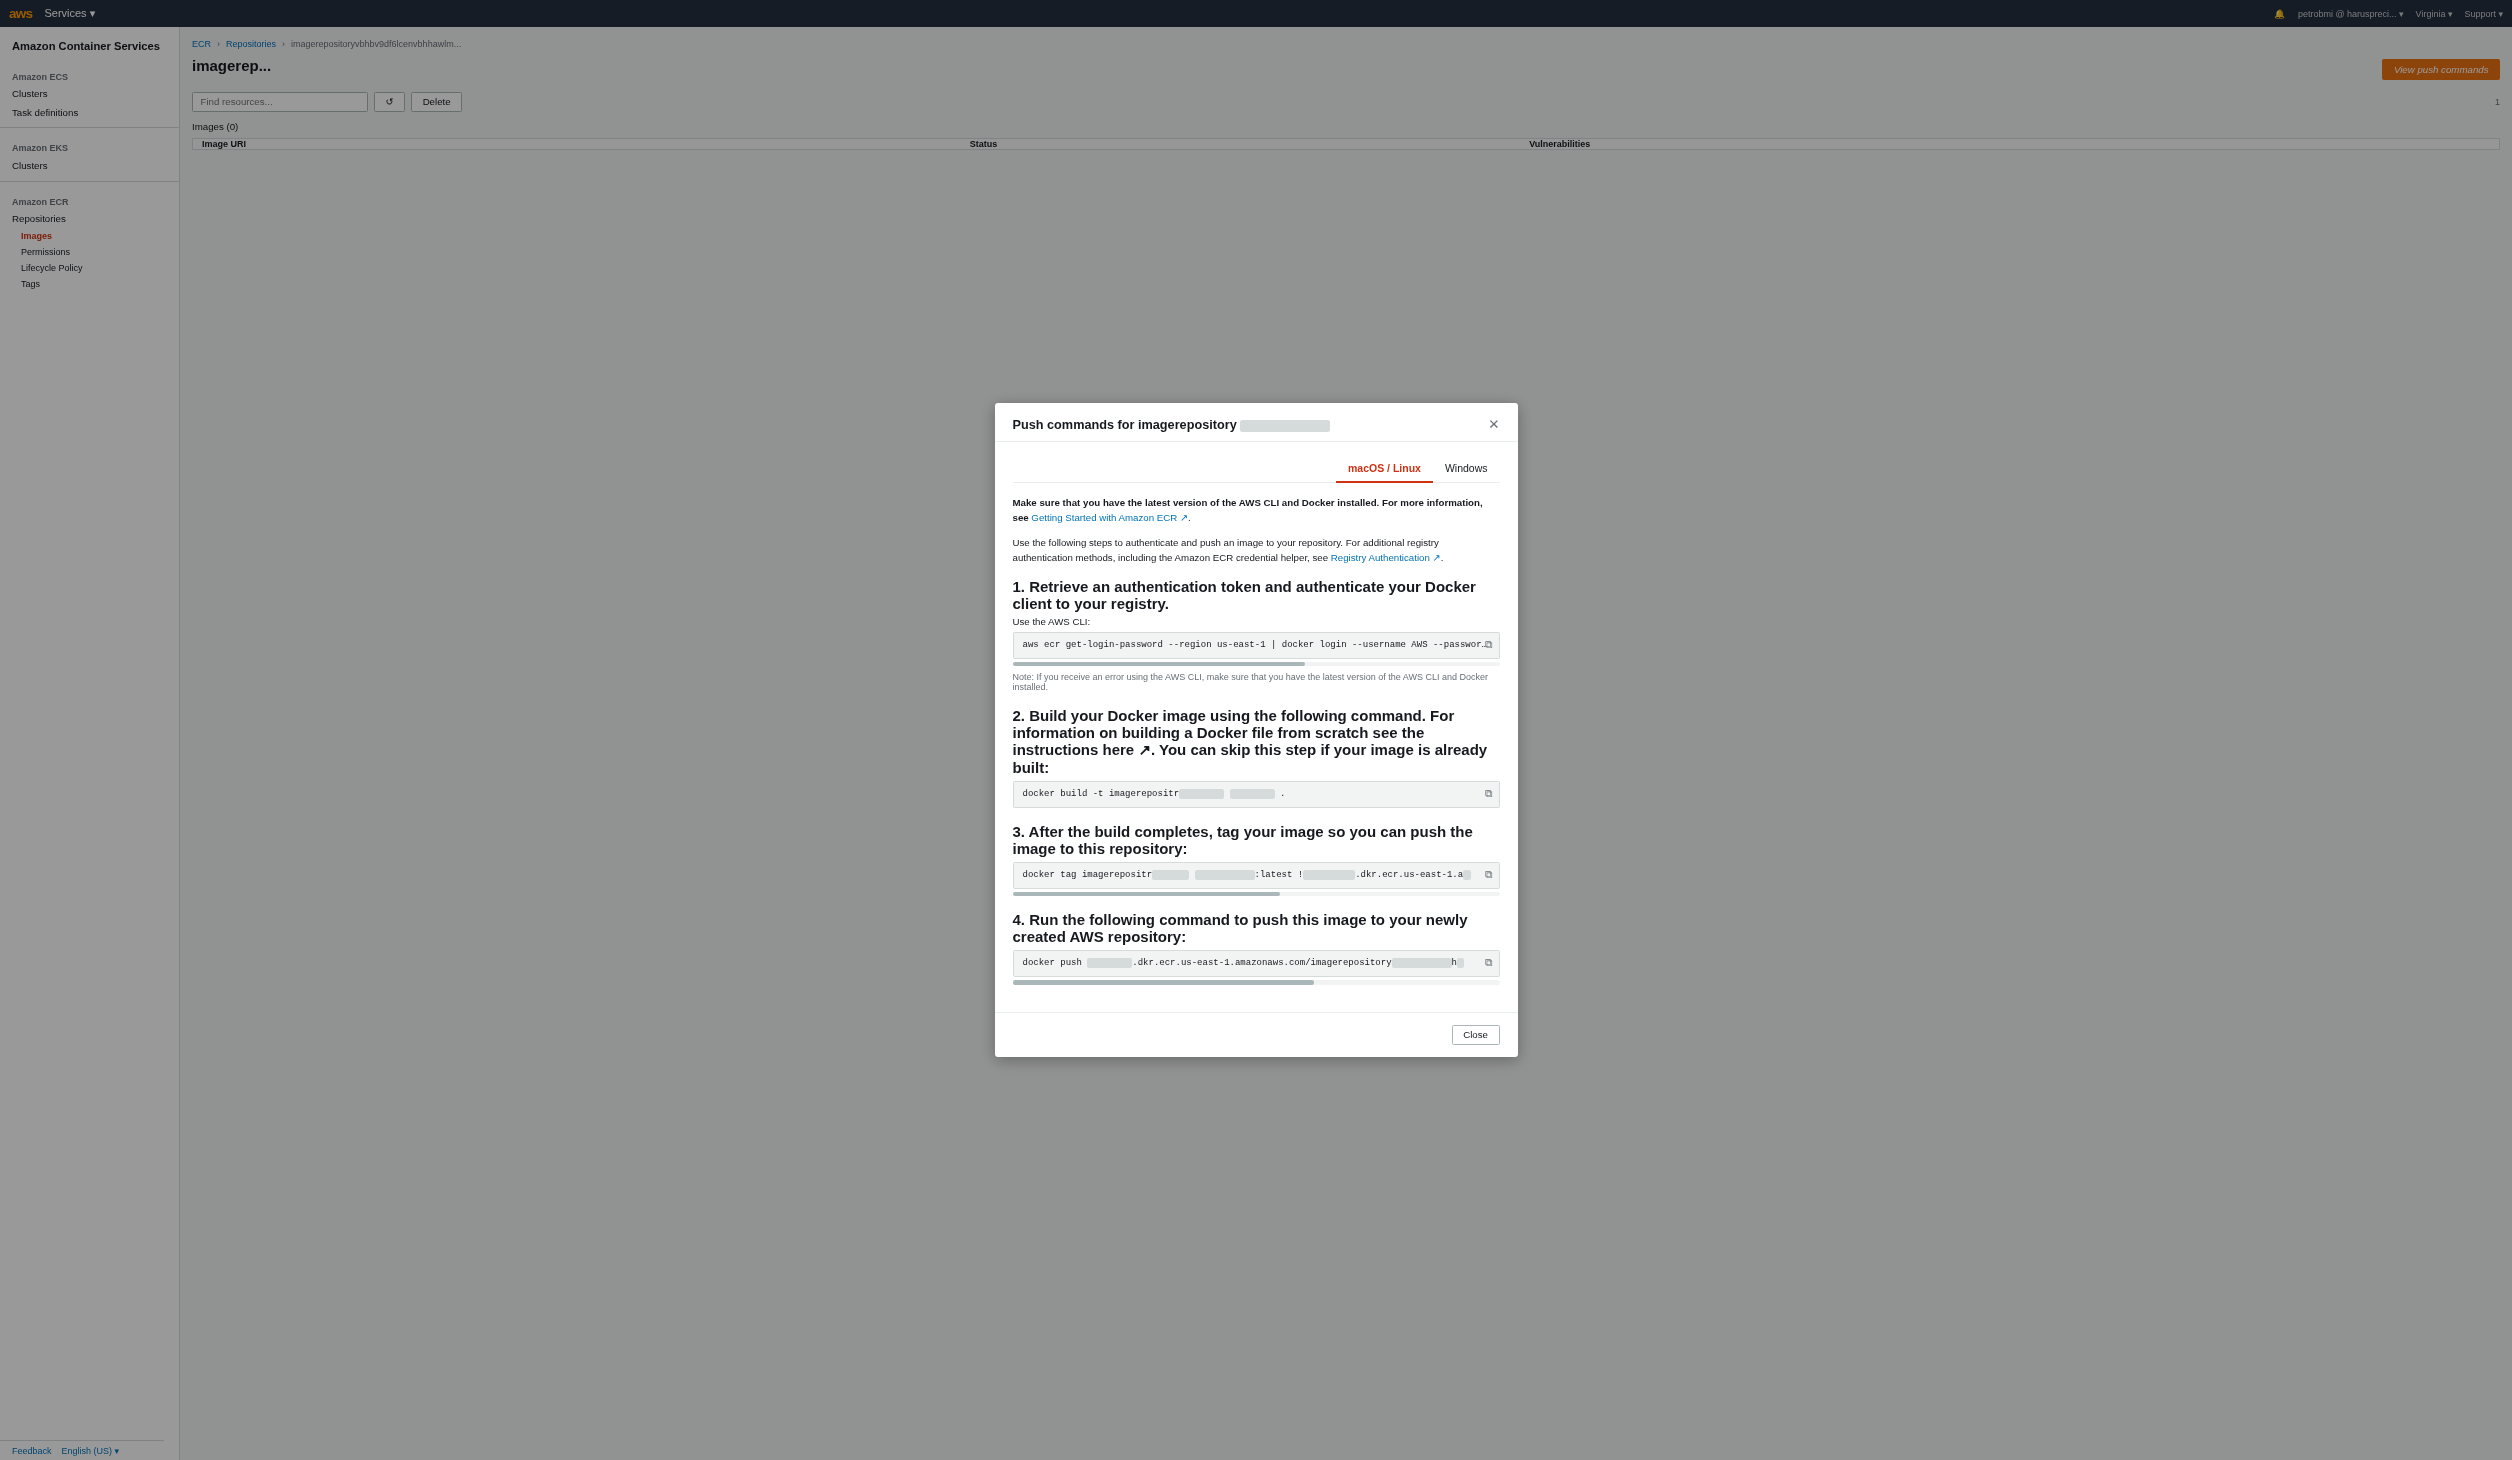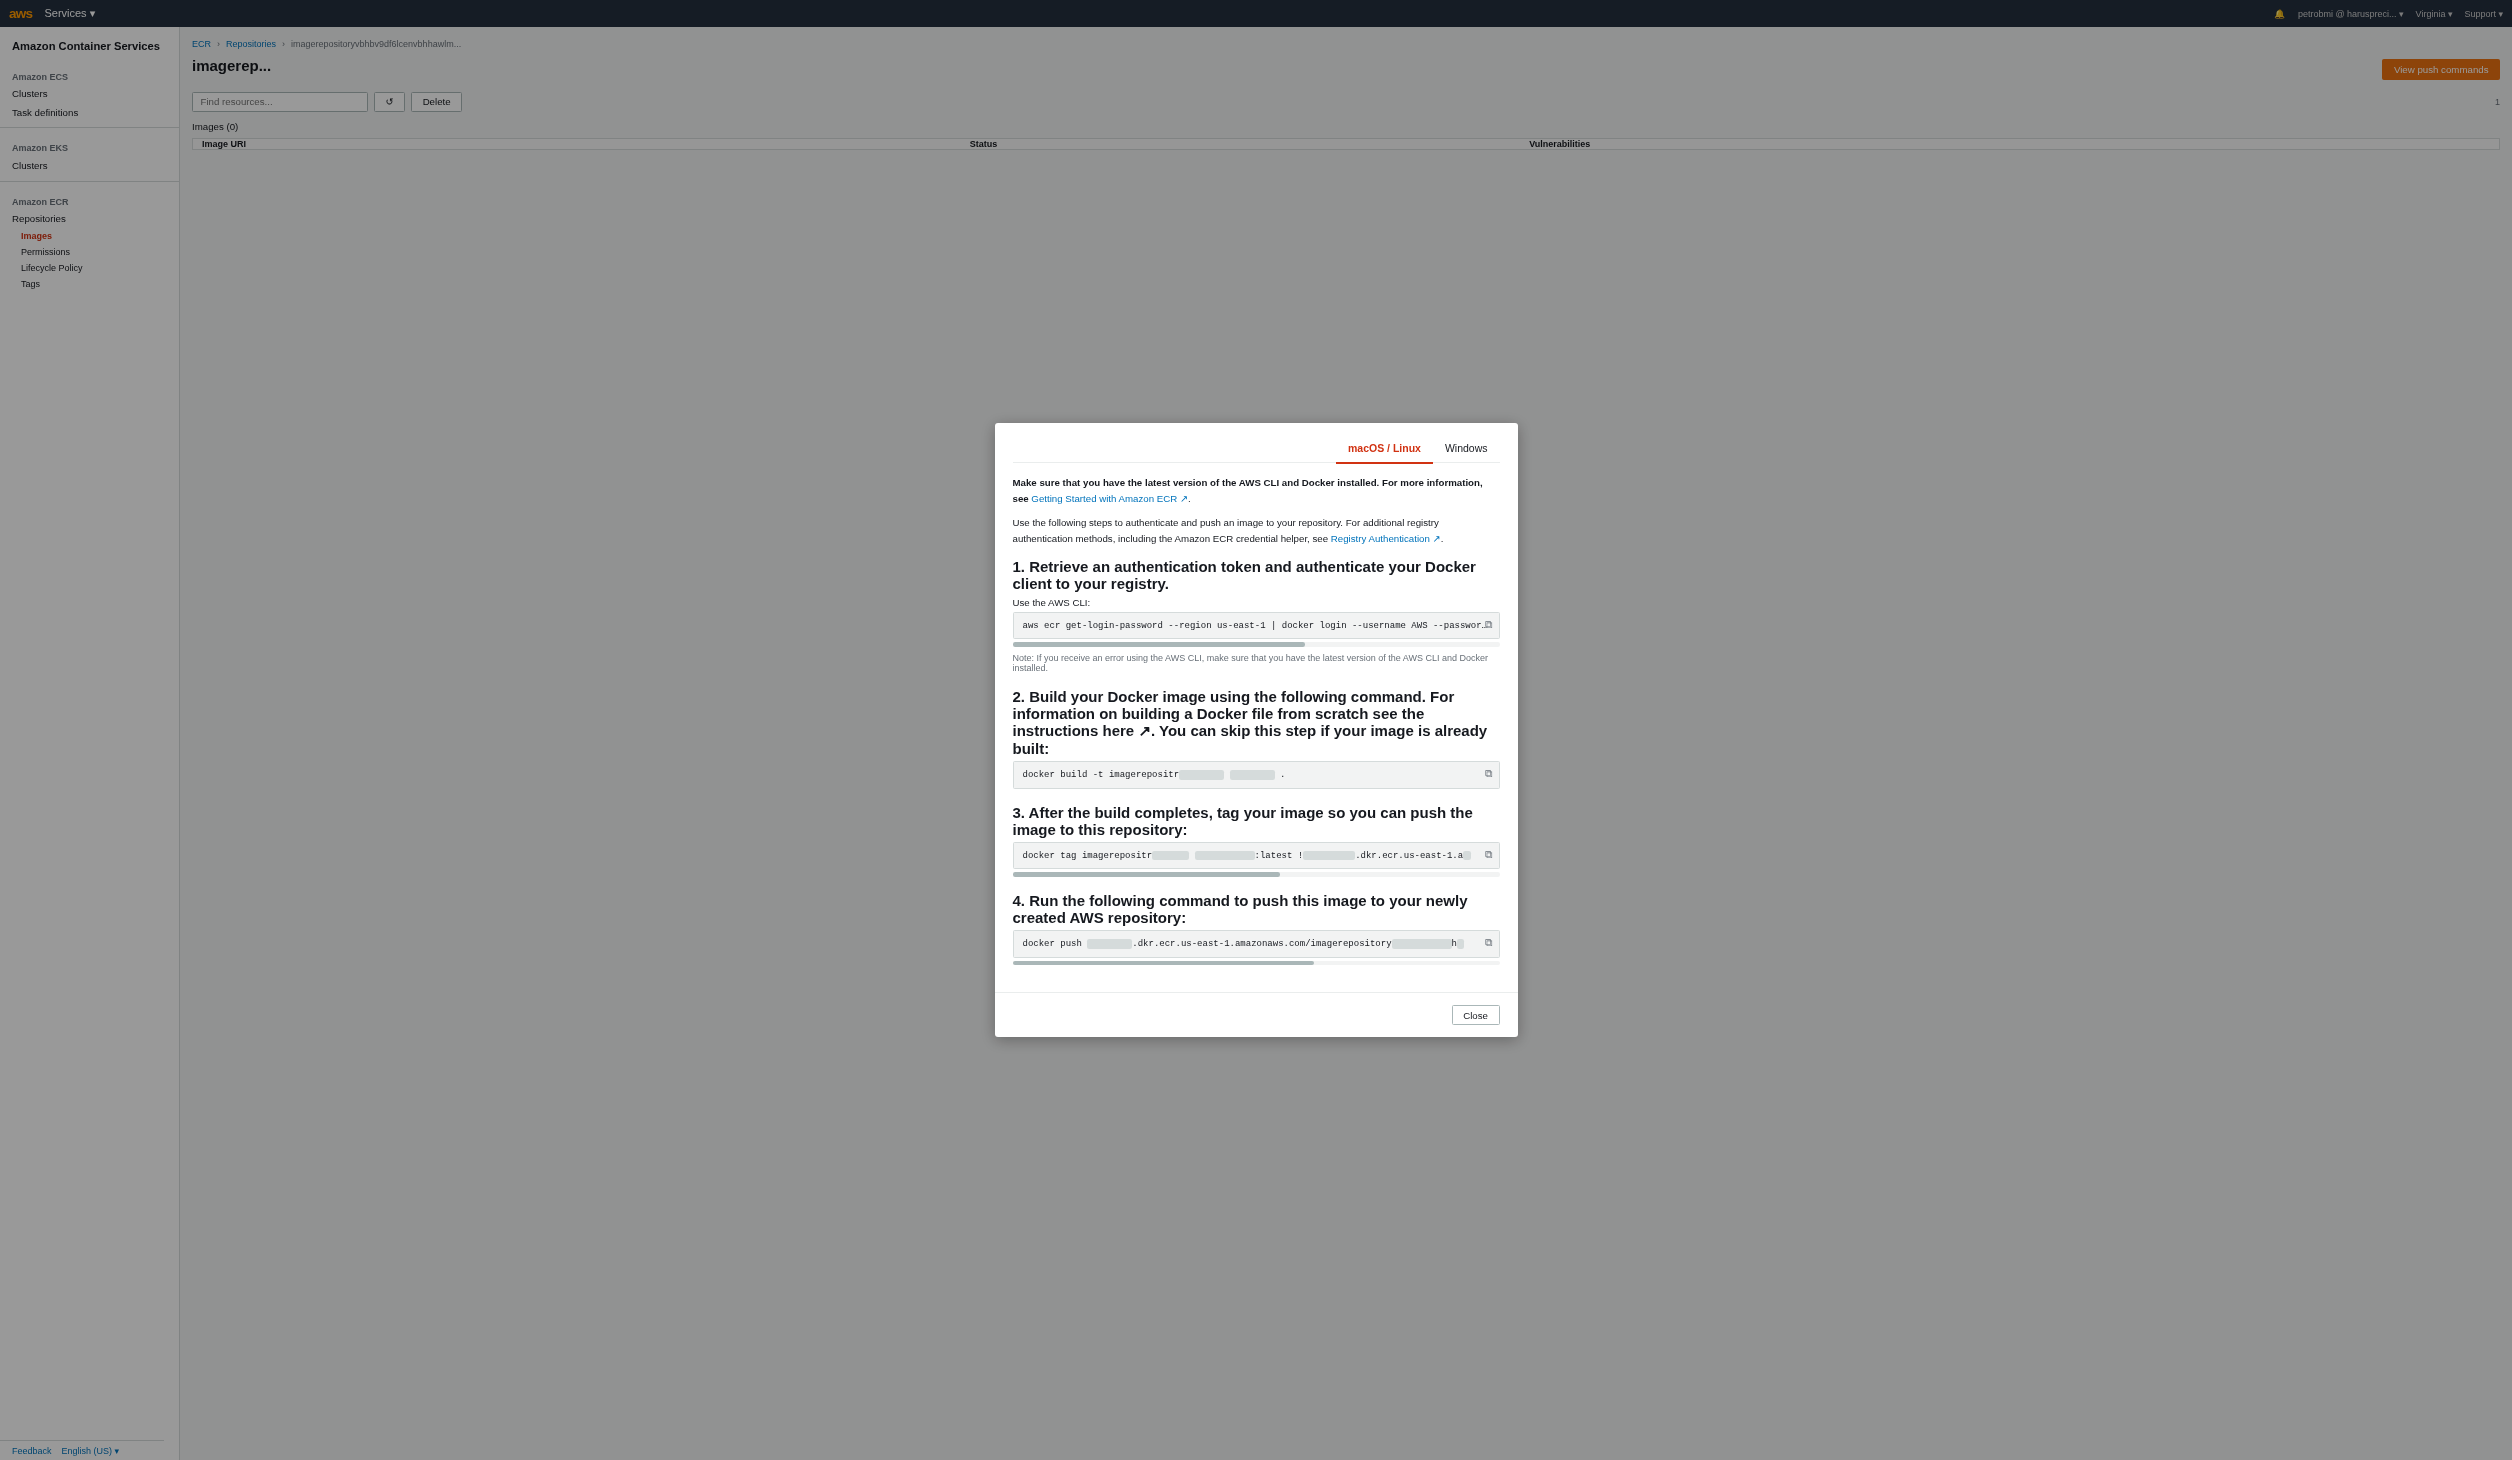--- a/index.html
+++ b/index.html
@@ -131,20 +131,21 @@
       border-radius: 1.5px;
       background: #fff;
       font-size: 9.7px;
       cursor: pointer;
       color: #16191f;
     }
     .btn-primary {
       background: #ec7211;
       border-color: #ec7211;
       color: #fff;
+      font-style: italic;
     }
 
     
     .images-count {
       font-size: 9.7px;
       color: #16191f;
       margin-bottom: 6px;
     }
     .data-table {
       width: 100%;
@@ -403,20 +404,27 @@
       <tbody>
         
       </tbody>
     </table>
   </main>
 </div>
 
 <div class="overlay">
   <div class="modal">
 
+    <div class="modal-header">
+      <div class="modal-title">
+        <span>Push commands for imagerepository</span>
+        <span class="redacted" style="width:90px;height:12px;vertical-align:middle;">&nbsp;&nbsp;&nbsp;&nbsp;&nbsp;&nbsp;&nbsp;&nbsp;&nbsp;&nbsp;&nbsp;&nbsp;&nbsp;&nbsp;&nbsp;&nbsp;&nbsp;&nbsp;&nbsp;&nbsp;</span>
+      </div>
+      <button class="modal-close">✕</button>
+    </div>
 
     <div class="modal-body">
 
       <div class="tab-bar">
         <div class="tab active">macOS / Linux</div>
         <div class="tab">Windows</div>
       </div>
 
       <p class="intro-text">
         <strong>Make sure that you have the latest version of the AWS CLI and Docker installed. For more information, see </strong>

